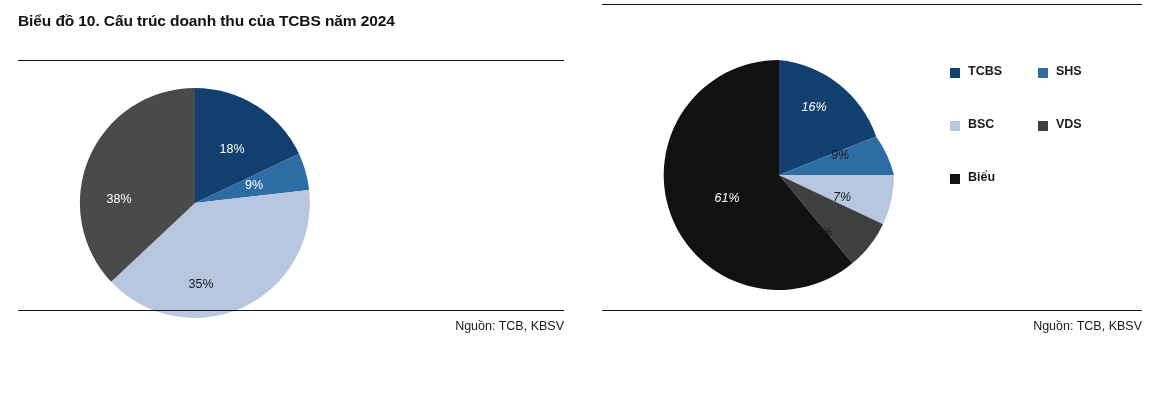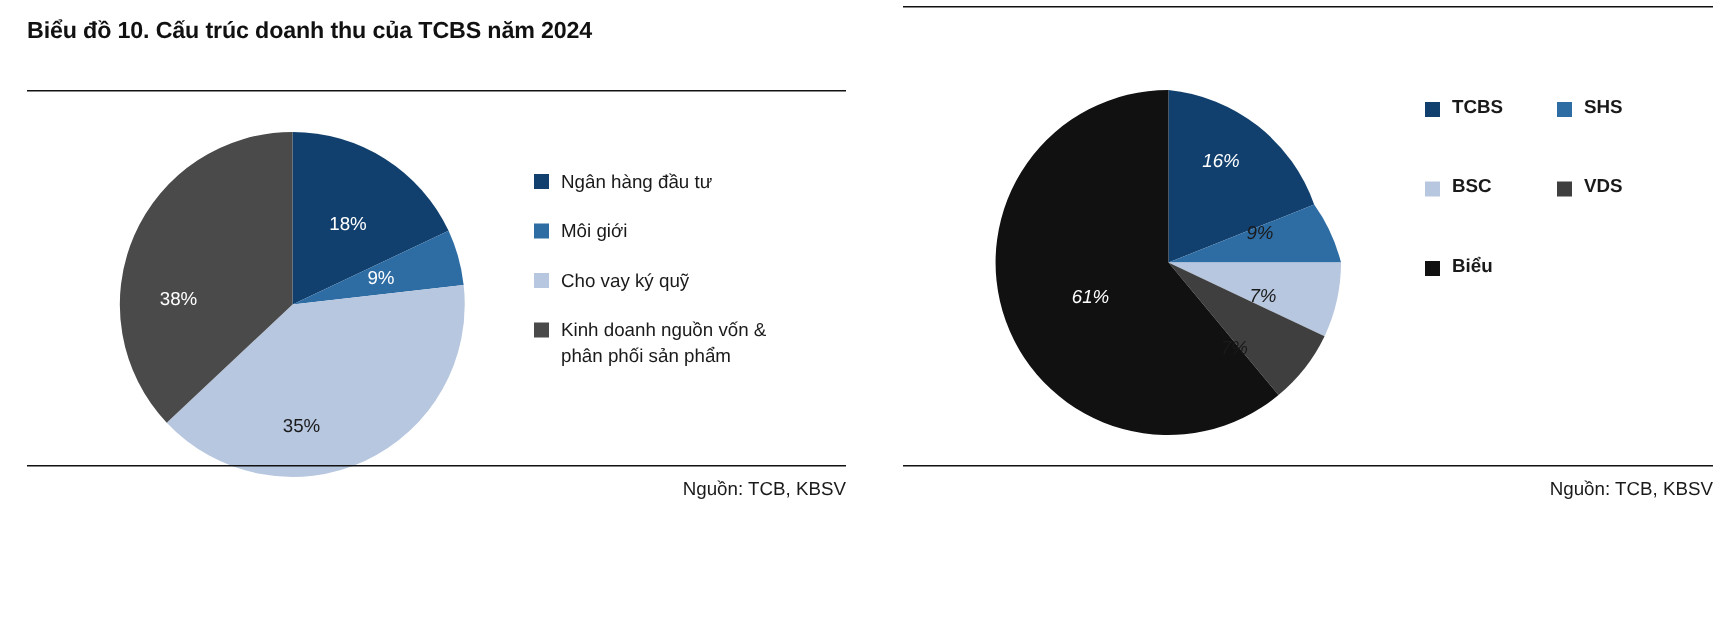--- a/index.html
+++ b/index.html
@@ -120,39 +120,20 @@
 
           <path d="M125 125 L41.15 203.83 A115 115 0 0 1 125 10 Z" fill="#4a4a4a"></path>
 
           <text class="slice-label" x="162" y="72">18%</text>
           <text class="slice-label" x="184" y="108">9%</text>
           <text class="slice-label dark" x="131" y="207">35%</text>
           <text class="slice-label" x="49" y="122">38%</text>
         </svg>
       </div>
 
-      <div class="legend" style="left:338px; top:52px;">
-        <div class="legend-row">
-          <span class="legend-swatch" style="background:#11406e;"></span>
-          <span class="legend-text">Ngân hàng đầu tư</span>
-        </div>
-        <div class="legend-row">
-          <span class="legend-swatch" style="background:#2e6ca4;"></span>
-          <span class="legend-text">Môi giới</span>
-        </div>
-        <div class="legend-row">
-          <span class="legend-swatch" style="background:#b7c7e0;"></span>
-          <span class="legend-text">Cho vay ký quỹ</span>
-        </div>
-        <div class="legend-row">
-          <span class="legend-swatch" style="background:#4a4a4a;"></span>
-          <span class="legend-text">Kinh doanh nguồn vốn &amp;
-phân phối sản phẩm</span>
-        </div>
-      </div>
     </div>
 
     <div class="footer-wrap">
       <div class="rule-bottom"></div>
       <div class="source">Nguồn: TCB, KBSV</div>
     </div>
   </div>
 
   <div class="panel right">
     <div class="rule-top"></div>

